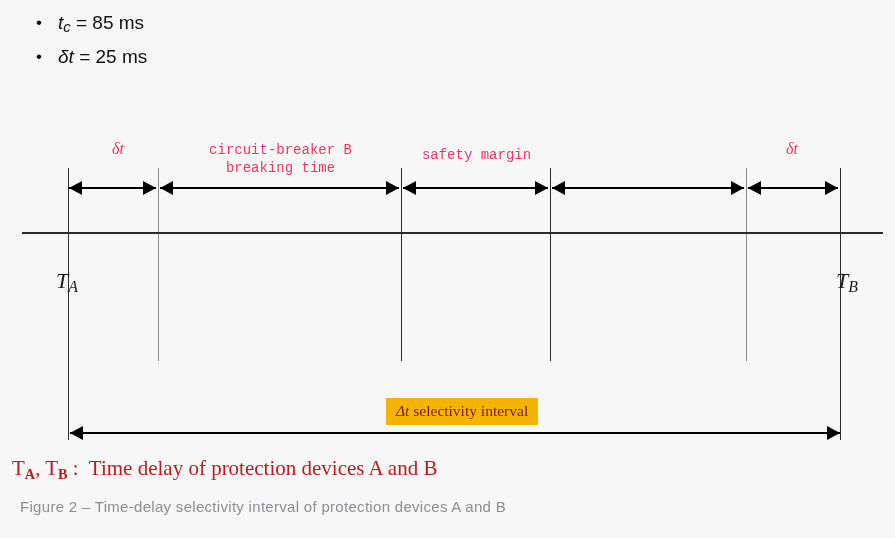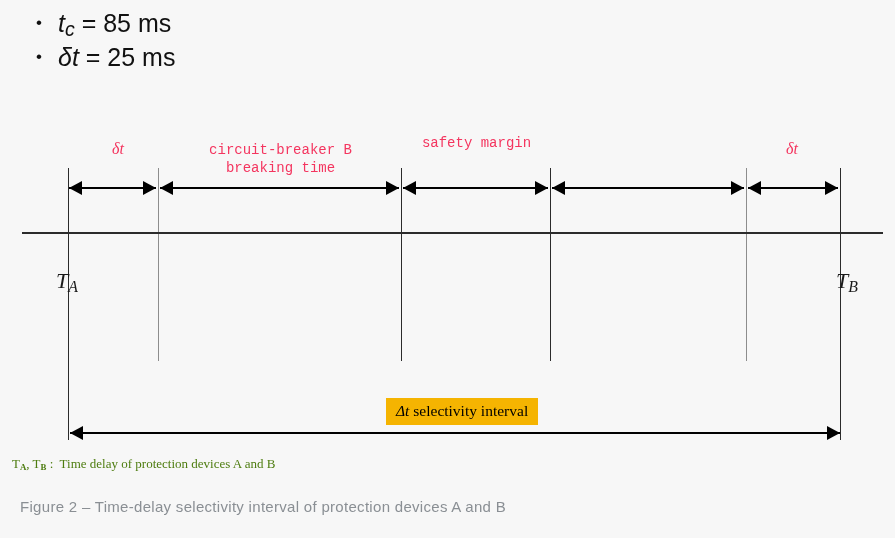--- a/index.html
+++ b/index.html
@@ -29,21 +29,21 @@
     width: 500px;
     list-style: none;
     margin: 0;
     padding: 0;
   }
   .bullets li {
     position: relative;
     padding-left: 40px;
     height: 34px;
     line-height: 34px;
-    font-size: 25px;
+    font-size: 19px;
     color: #111111;
     white-space: pre;
   }
   .bullets li::before {
     content: "\2022";
     position: absolute;
     left: 18px;
     top: 0;
     font-size: 17px;
     line-height: 34px;
@@ -135,38 +135,38 @@
   }
   .arrow-head.right {
     right: 0;
     border-left: 13px solid #000000;
   }
 
   
   .badge {
     position: absolute;
     background: #f5b401;
-    color: #000000;
+    color: #7f1d1d;
     font-family: "Liberation Serif", serif;
     font-size: 15.5px;
     padding: 4px 10px 5px 10px;
     white-space: nowrap;
   }
   .badge .dt {
     font-style: italic;
   }
 
   
   .legend {
     position: absolute;
     left: 12px;
     top: 456px;
-    color: #4d7c0f;
-    font-family: "Liberation Serif", serif;
-    font-size: 13px;
+    color: #b91c1c;
+    font-family: "Liberation Serif", serif;
+    font-size: 21px;
     white-space: pre;
   }
   .legend .sb {
     font-size: 0.68em;
     vertical-align: -0.28em;
     font-weight: bold;
   }
 
   
   .caption {
@@ -190,21 +190,21 @@
     <li><span class="var">δt</span> <span>= 25 ms</span></li>
   </ul>
 
   <div class="diagram">
 
     <div class="seg-label sym" style="left:88px; top:140px; width:60px;">δt</div>
 
     <div class="seg-label" style="left:168px; top:141px; width:225px;">circuit-breaker B
 breaking time</div>
 
-    <div class="seg-label" style="left:404px; top:134px; width:145px;">safety margin</div>
+    <div class="seg-label" style="left:404px; top:146px; width:145px;">safety margin</div>
 
 
     <div class="seg-label sym" style="left:762px; top:140px; width:60px;">δt</div>
 
     <div class="arrow-row" style="left:69px; width:87px; top:181px;">
       <div class="arrow-line"></div>
       <div class="arrow-head left"></div>
       <div class="arrow-head right"></div>
     </div>
 

